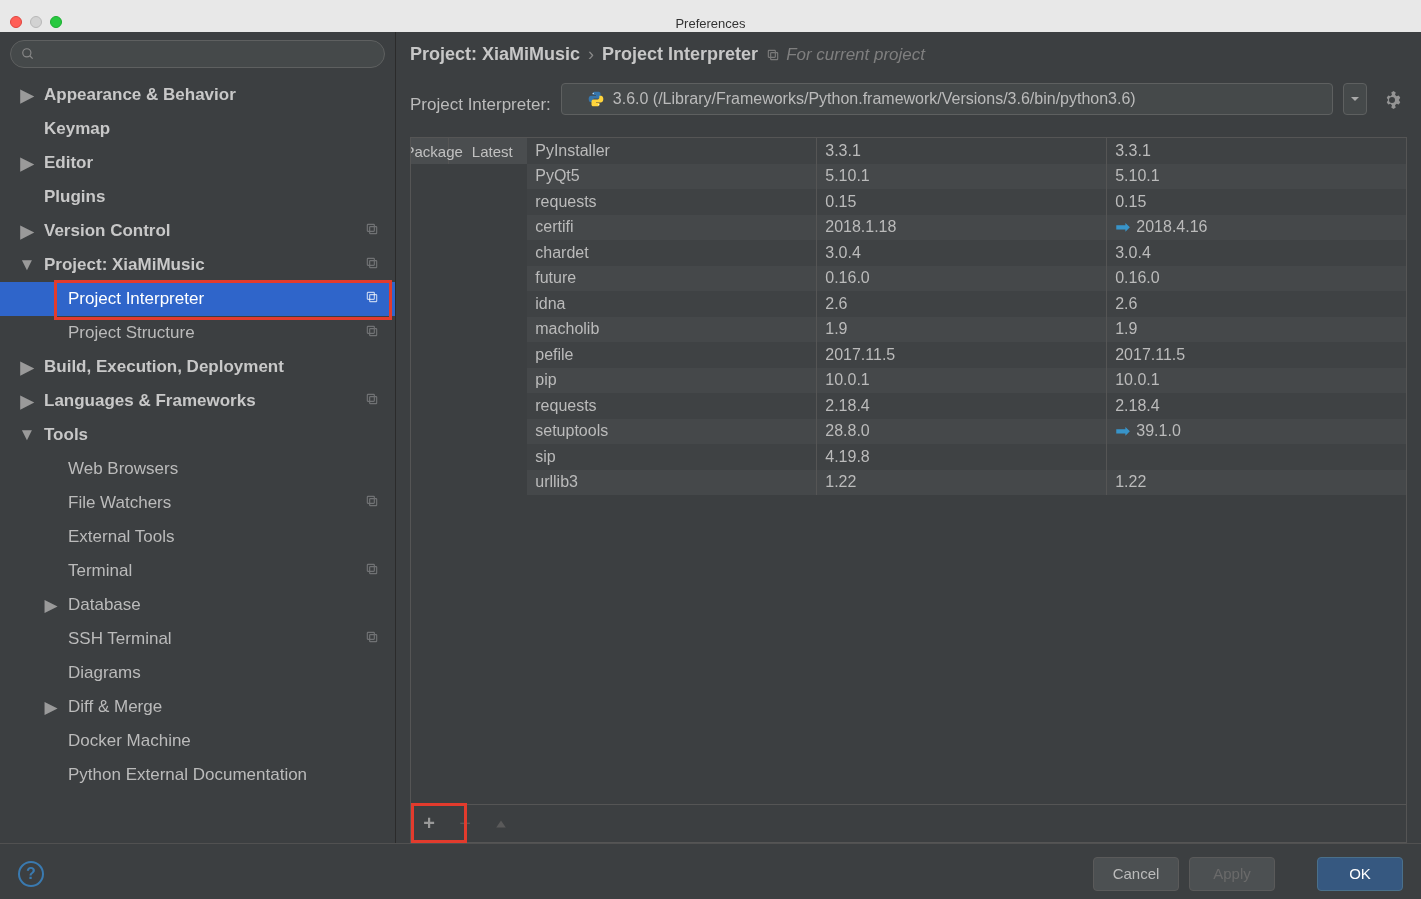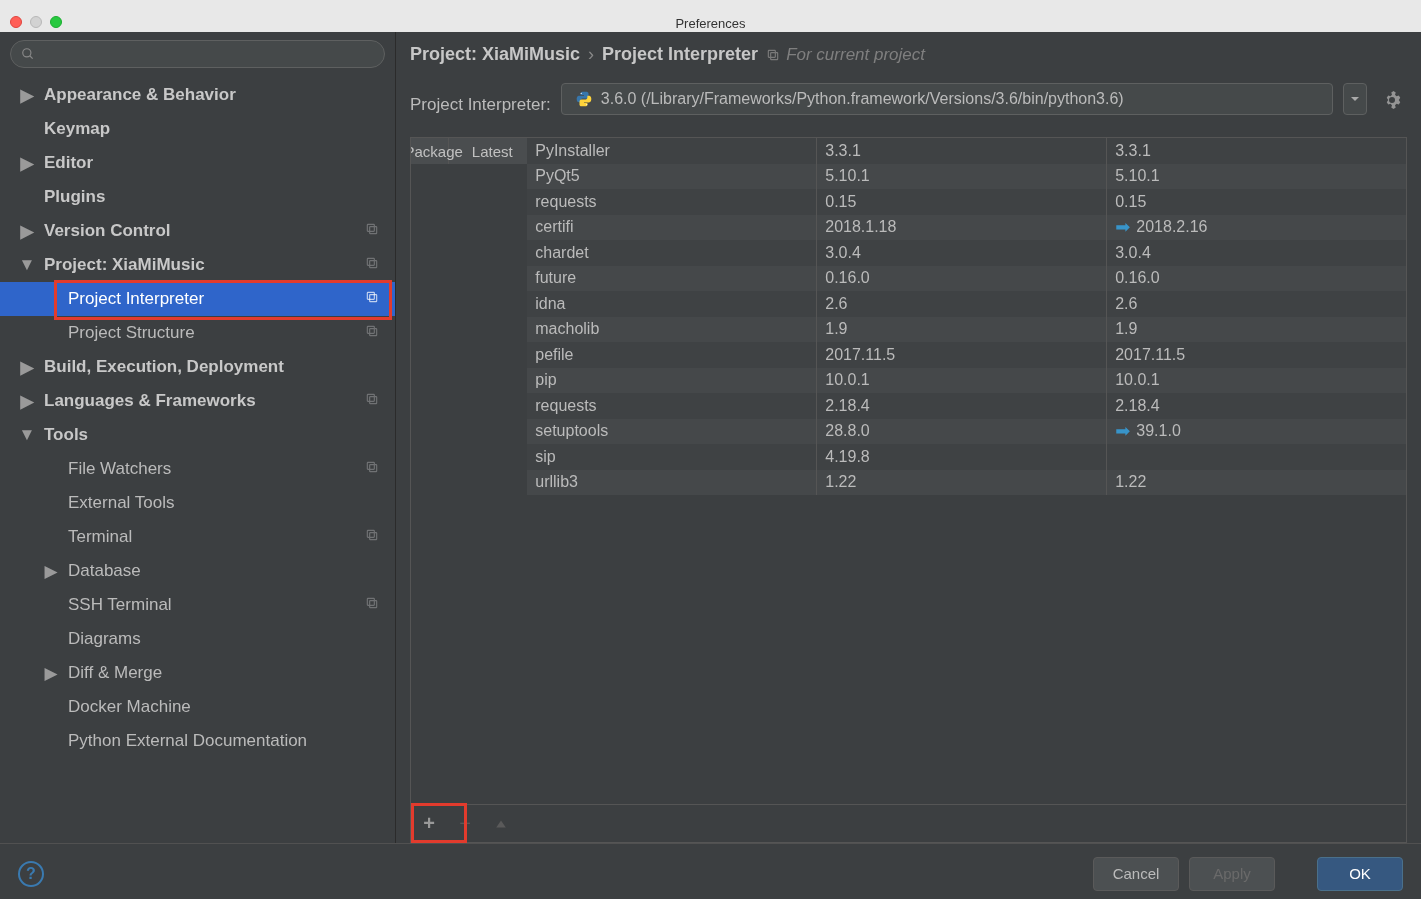--- a/index.html
+++ b/index.html
@@ -118,21 +118,21 @@
   }
   .interpreter-label { font-size: 17px; color: #bbbbbb; }
   .interpreter-select {
     flex: 1;
     height: 32px;
     background: #45494a;
     border: 1px solid #5e6060;
     border-radius: 4px;
     display: flex;
     align-items: center;
-    padding: 0 13px;
+    padding: 0 25px;
     color: #bbbbbb;
     font-size: 16px;
   }
   .python-icon {
     width: 18px; height: 18px;
     margin-right: 8px;
     display: inline-flex; align-items:center;
   }
   .dropdown-arrow {
     width: 24px; height: 32px;
@@ -309,20 +309,23 @@
           <span class="disclosure">▶</span>
           <span>Languages &amp; Frameworks</span>
           <span class="copy-icon"><svg width="14" height="14" viewBox="0 0 24 24" fill="none" stroke="currentColor" stroke-width="2">
               <rect x="8" y="8" width="12" height="12" rx="1"></rect>
               <rect x="4" y="4" width="12" height="12" rx="1"></rect>
             </svg></span>
         </li>
         <li class="tree-item bold">
           <span class="disclosure">▼</span>
           <span>Tools</span>
+        </li>
+        <li class="tree-item child">
+          <span>Web Browsers</span>
         </li>
         <li class="tree-item child">
           <span>File Watchers</span>
           <span class="copy-icon"><svg width="14" height="14" viewBox="0 0 24 24" fill="none" stroke="currentColor" stroke-width="2">
               <rect x="8" y="8" width="12" height="12" rx="1"></rect>
               <rect x="4" y="4" width="12" height="12" rx="1"></rect>
             </svg></span>
         </li>
         <li class="tree-item child">
           <span>External Tools</span>
@@ -428,21 +431,21 @@
             <div class="col-ver">0.15</div>
             <div class="col-lat">
               <span>0.15</span>
             </div>
           </div>
           <div class="pkg-row">
             <div class="col-pkg">certifi</div>
             <div class="col-ver">2018.1.18</div>
             <div class="col-lat">
               <span class="upgrade-arrow">➡</span>
-              <span>2018.2.16</span>
+              <span>2018.4.16</span>
             </div>
           </div>
           <div class="pkg-row">
             <div class="col-pkg">chardet</div>
             <div class="col-ver">3.0.4</div>
             <div class="col-lat">
               <span>3.0.4</span>
             </div>
           </div>
           <div class="pkg-row">

